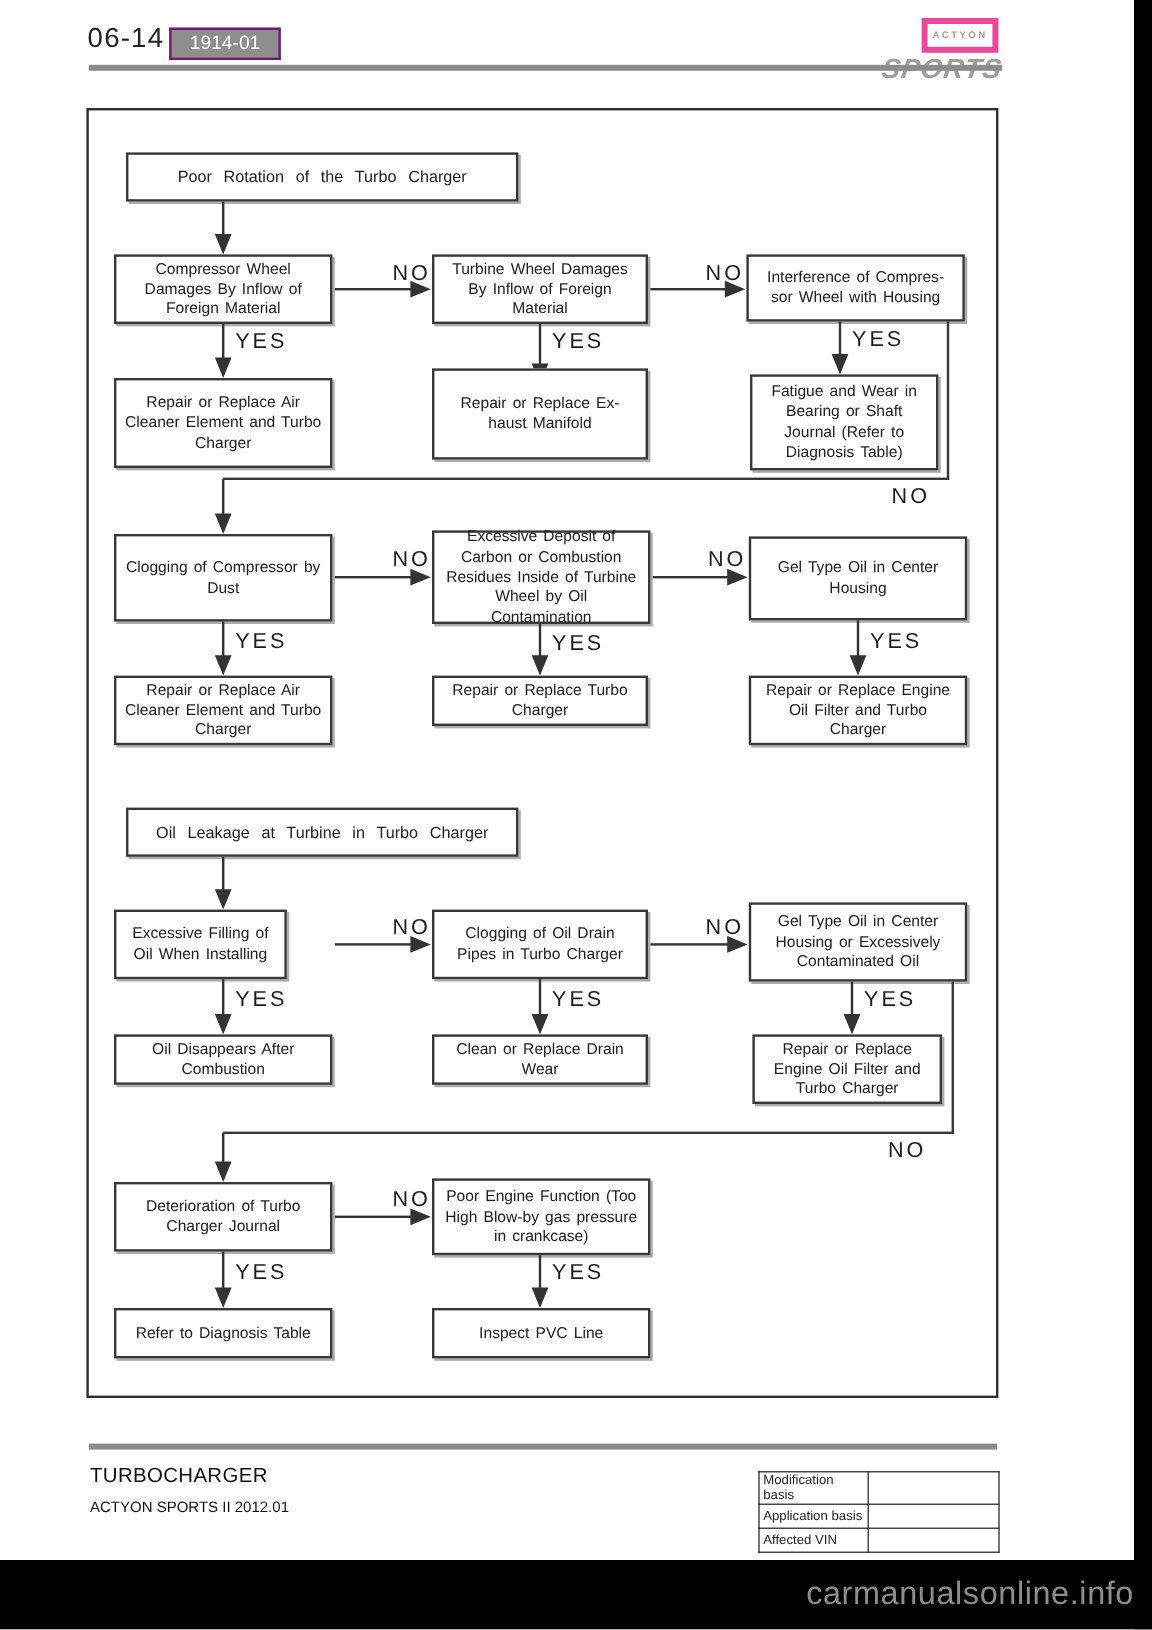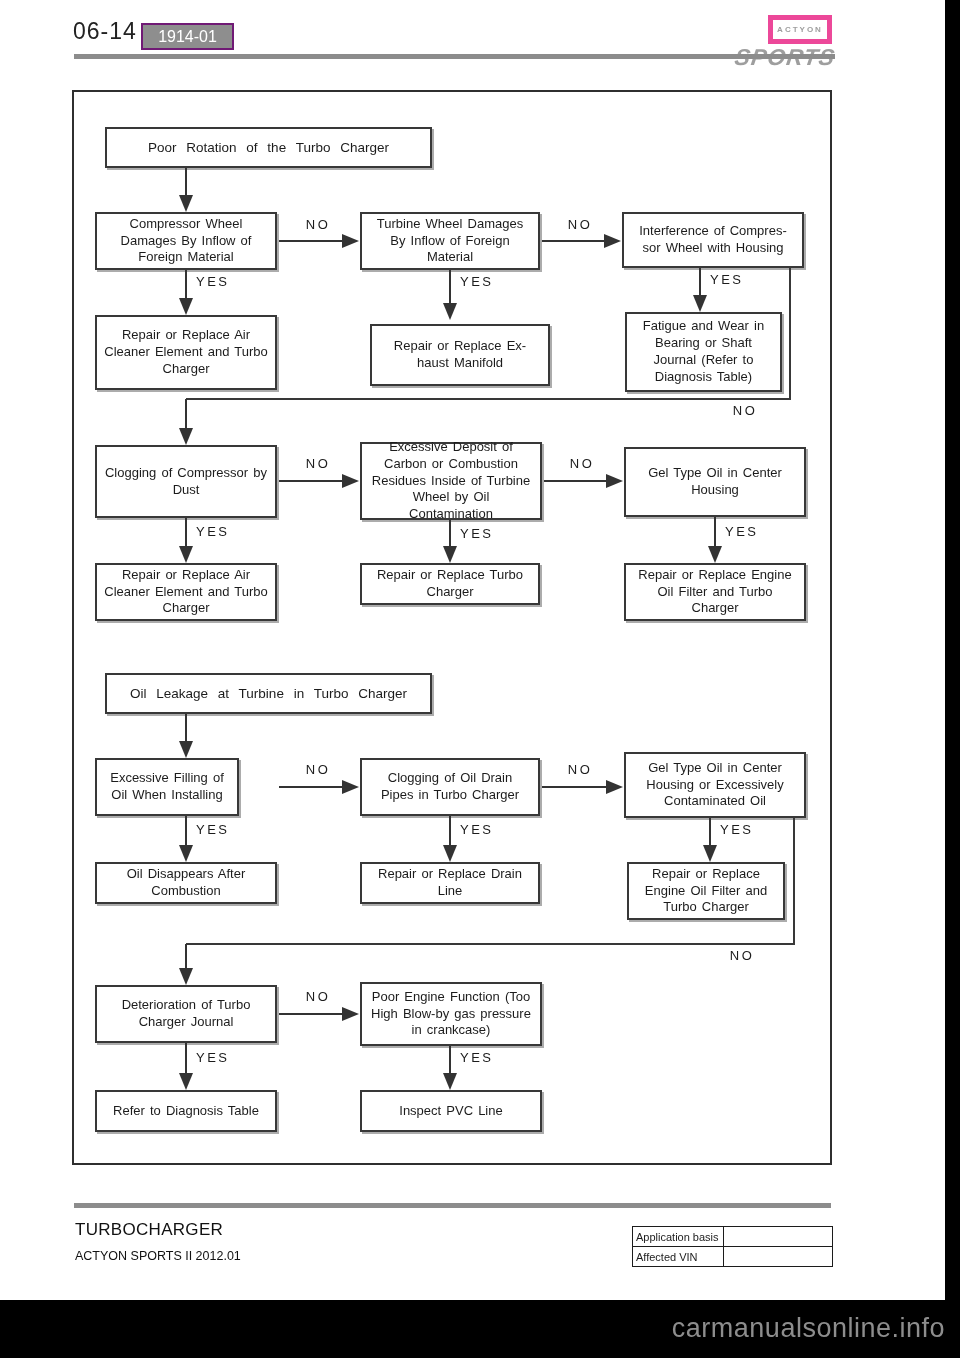--- a/index.html
+++ b/index.html
@@ -19,22 +19,22 @@
   .rule{height:5px;background:#8c8c8c;}
   
   .chart-frame{left:72px;top:90px;width:760px;height:1075px;border:2px solid #2f2f2f;
                box-sizing:border-box;background:#fff;}
   .box{position:absolute;background:#fff;border:2px solid #383838;
        box-shadow:2px 2px 0 rgba(90,90,90,.5);
        display:flex;align-items:center;justify-content:center;text-align:center;
        font-size:13px;line-height:1.3;padding:3px 7px;box-sizing:border-box;
        word-spacing:1.5px;}
   .box.wide{word-spacing:6px;font-size:13.5px;margin-left:10px;}
-  .lbl{position:absolute;font-size:13px;letter-spacing:2.5px;color:#1c1c1c;
-       text-align:center;}
+  .lbl{position:absolute;font-size:18px;letter-spacing:2.5px;color:#1c1c1c;
+       text-align:right;}
   
   .av{position:absolute;width:14px;}
   .av::before{content:"";position:absolute;left:6px;top:0;bottom:15px;width:2px;background:#333;}
   .av::after{content:"";position:absolute;left:0;bottom:0;width:0;height:0;
              border-left:7px solid transparent;border-right:7px solid transparent;
              border-top:17px solid #333;}
   
   .ah{position:absolute;height:14px;}
   .ah::before{content:"";position:absolute;top:6px;left:0;right:15px;height:2px;background:#333;}
   .ah::after{content:"";position:absolute;right:0;top:0;width:0;height:0;
@@ -77,21 +77,21 @@
 <div class="box" style="left:622px;top:212px;width:182px;height:56px;">Interference of Compres-sor Wheel with Housing</div>
 
 <div class="lbl" style="left:196px;top:274px;">YES</div>
 <div class="av" style="left:179px;top:270px;height:45px;"></div>
 <div class="lbl" style="left:460px;top:274px;">YES</div>
 <div class="av" style="left:443px;top:270px;height:50px;"></div>
 <div class="lbl" style="left:710px;top:272px;">YES</div>
 <div class="av" style="left:693px;top:268px;height:44px;"></div>
 
 <div class="box" style="left:95px;top:315px;width:182px;height:75px;">Repair or Replace Air Cleaner Element and Turbo Charger</div>
-<div class="box" style="left:360px;top:324px;width:180px;height:62px;margin-left:10px;">Repair or Replace Ex-haust Manifold</div>
+<div class="box" style="left:360px;top:307px;width:180px;height:76px;">Repair or Replace Ex-haust Manifold</div>
 <div class="box" style="left:625px;top:312px;width:157px;height:80px;">Fatigue and Wear in Bearing or Shaft Journal (Refer to Diagnosis Table)</div>
 
 <div class="fl" style="left:789px;top:268px;width:2px;height:132px;"></div>
 <div class="fl" style="left:186px;top:398px;width:605px;height:2px;"></div>
 <div class="lbl" style="left:715px;top:403px;width:60px;">NO</div>
 <div class="av" style="left:179px;top:399px;height:46px;"></div>
 
 <div class="box" style="left:95px;top:445px;width:182px;height:73px;">Clogging of Compressor by Dust</div>
 <div class="lbl" style="left:277px;top:456px;width:82px;">NO</div>
 <div class="ah" style="left:279px;top:474px;width:80px;"></div>
@@ -123,21 +123,21 @@
 <div class="box" style="left:624px;top:752px;width:182px;height:66px;">Gel Type Oil in Center Housing or Excessively Contaminated Oil</div>
 
 <div class="lbl" style="left:196px;top:822px;">YES</div>
 <div class="av" style="left:179px;top:816px;height:46px;"></div>
 <div class="lbl" style="left:460px;top:822px;">YES</div>
 <div class="av" style="left:443px;top:816px;height:46px;"></div>
 <div class="lbl" style="left:720px;top:822px;">YES</div>
 <div class="av" style="left:703px;top:818px;height:44px;"></div>
 
 <div class="box" style="left:95px;top:862px;width:182px;height:42px;">Oil Disappears After Combustion</div>
-<div class="box" style="left:360px;top:862px;width:180px;height:42px;">Repair or Replace Drain Line</div>
+<div class="box" style="left:360px;top:862px;width:180px;height:42px;">Clean or Replace Drain Wear</div>
 <div class="box" style="left:627px;top:862px;width:158px;height:58px;">Repair or Replace Engine Oil Filter and Turbo Charger</div>
 
 <div class="fl" style="left:793px;top:818px;width:2px;height:127px;"></div>
 <div class="fl" style="left:186px;top:943px;width:609px;height:2px;"></div>
 <div class="lbl" style="left:712px;top:948px;width:60px;">NO</div>
 <div class="av" style="left:179px;top:944px;height:41px;"></div>
 
 <div class="box" style="left:95px;top:985px;width:182px;height:58px;">Deterioration of Turbo Charger Journal</div>
 <div class="lbl" style="left:277px;top:989px;width:82px;">NO</div>
 <div class="ah" style="left:279px;top:1007px;width:80px;"></div>
@@ -150,20 +150,24 @@
 
 <div class="box" style="left:95px;top:1090px;width:182px;height:42px;">Refer to Diagnosis Table</div>
 <div class="box" style="left:360px;top:1090px;width:182px;height:42px;">Inspect PVC Line</div>
 
 <div class="abs rule" style="left:74px;top:1203px;width:757px;"></div>
 <div class="abs f-title">TURBOCHARGER</div>
 <div class="abs f-sub">ACTYON SPORTS II 2012.01</div>
 
 <table class="abs f-table">
   <tbody>
+      <tr>
+    <td class="k">Modification basis</td>
+    <td class="v"></td>
+  </tr>
   <tr>
     <td class="k">Application basis</td>
     <td class="v"></td>
   </tr>
   <tr>
     <td class="k">Affected VIN</td>
     <td class="v"></td>
   </tr>
 </tbody>
   </table>

